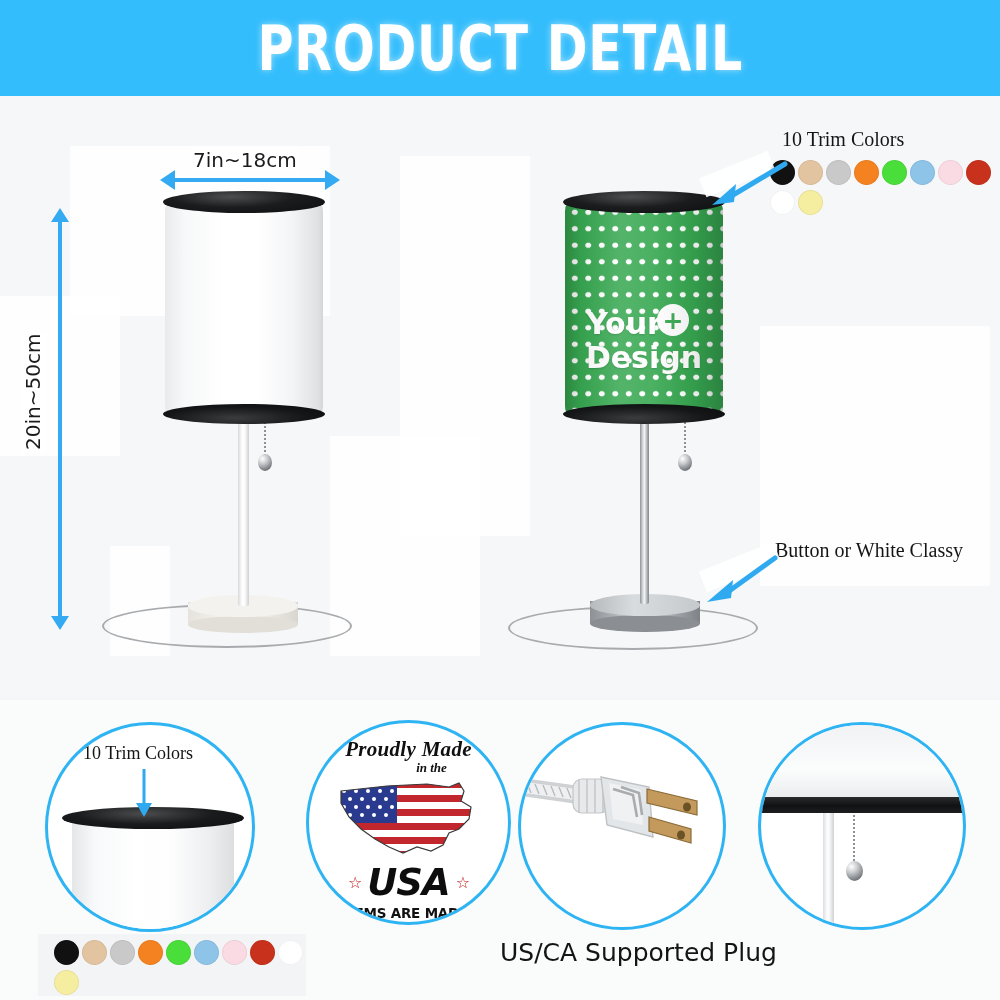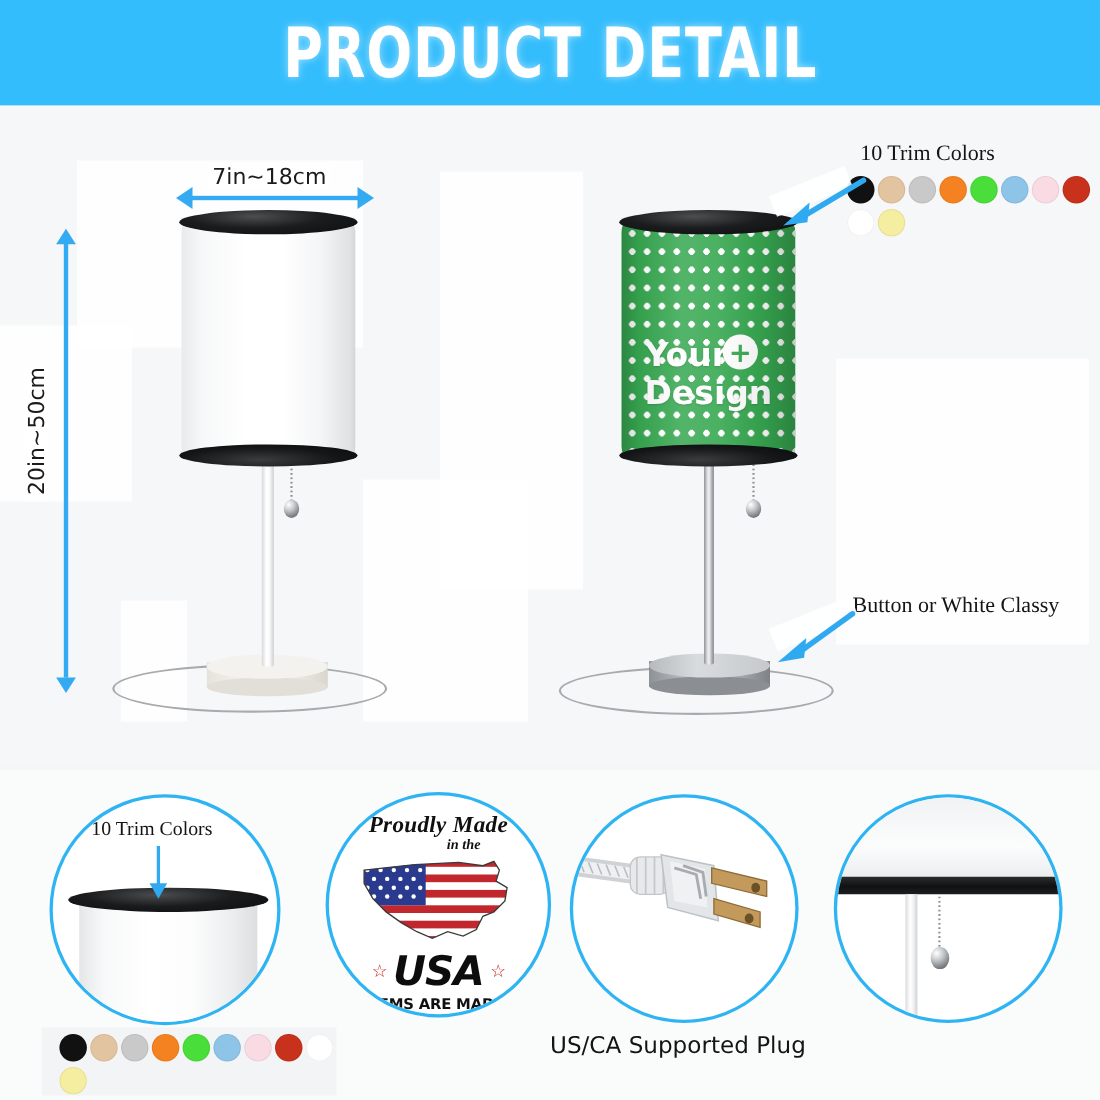--- a/index.html
+++ b/index.html
@@ -201,24 +201,24 @@
   }
   .circle-card {
     position: absolute;
     border-radius: 50%;
     border: 3px solid #2fb4f3;
     overflow: hidden;
     background: #ffffff;
   }
   .circle-caption {
     position: absolute;
-    font-size: 21px; color: #141414;
+    font-size: 25px; color: #141414;
     font-family: "DejaVu Sans", sans-serif;
     white-space: nowrap;
-    text-align: left;
+    text-align: center;
   }
 
   .mini-shade {
     position: absolute;
     background: linear-gradient(to right,#e4e6e8 0%, #f8f9fa 14%, #ffffff 40%, #fdfdfd 62%, #eceef0 85%, #dcdee0 100%);
   }
   .mini-trim {
     position: absolute;
     background: radial-gradient(ellipse at 45% 30%, #4a4c4e 0%, #1a1b1d 48%, #0b0c0d 100%);
     border-radius: 50%;
@@ -413,21 +413,21 @@
     <div class="swatch" style="background:#c9c9c9;"></div>
     <div class="swatch" style="background:#f58220;"></div>
     <div class="swatch" style="background:#4ade3a;"></div>
     <div class="swatch" style="background:#8ec4e8;"></div>
     <div class="swatch" style="background:#fadbe3;"></div>
     <div class="swatch" style="background:#c8321c;"></div>
     <div class="swatch" style="background:#ffffff;"></div>
     <div class="swatch" style="background:#f5eda0;"></div>
   </div>
 
-  <div class="circle-card" style="left:296px; top:20px; width:205px; height:205px;">
+  <div class="circle-card" style="left:306px; top:20px; width:205px; height:205px;">
     <div class="usa-badge">
       <div class="usa-l1" style="margin-top:14px;">Proudly Made</div>
       <div class="usa-l2">in the</div>
       <div class="usa-map">
         <svg width="156" height="86" viewBox="0 0 156 86">
           <defs>
             <clipPath id="usclip">
               <path d="M10,14 L56,9 L96,7 L118,10 L128,6 L133,14 L130,24
                        L140,30 L138,42 L128,52 L118,56 L112,68 L100,74
                        L86,70 L72,76 L58,70 L44,62 L30,52 L18,40 L10,26 Z"></path>

